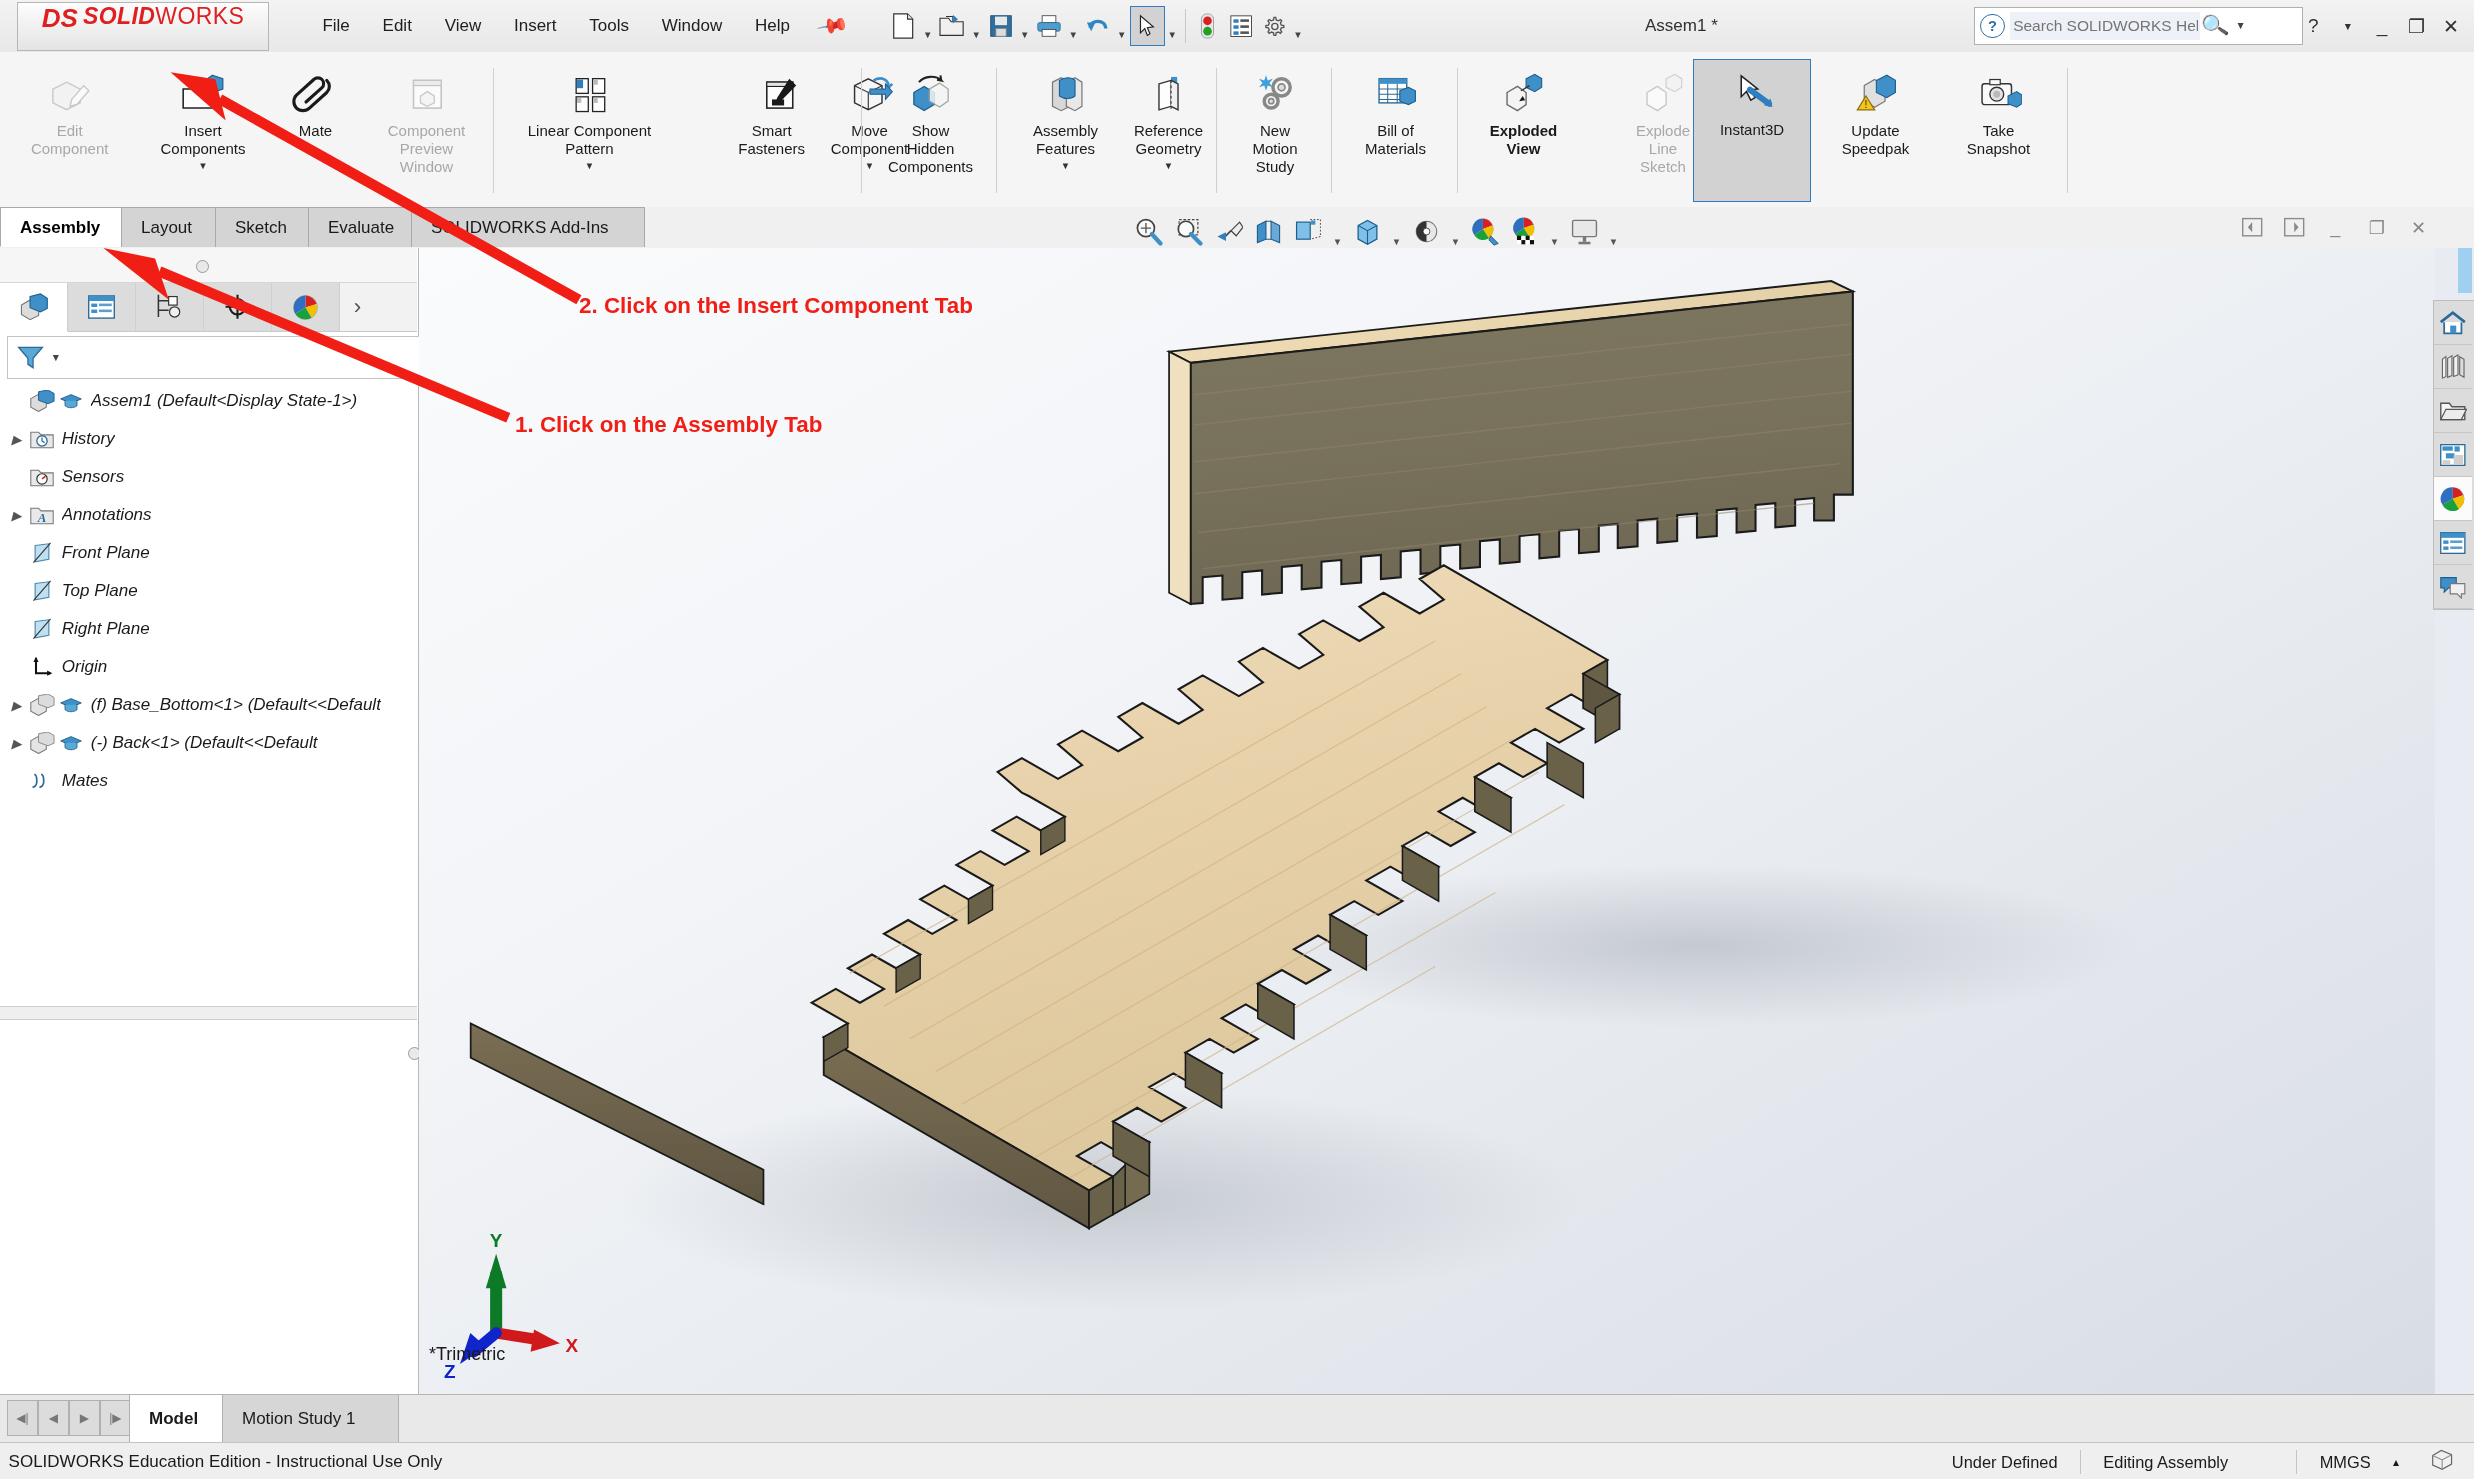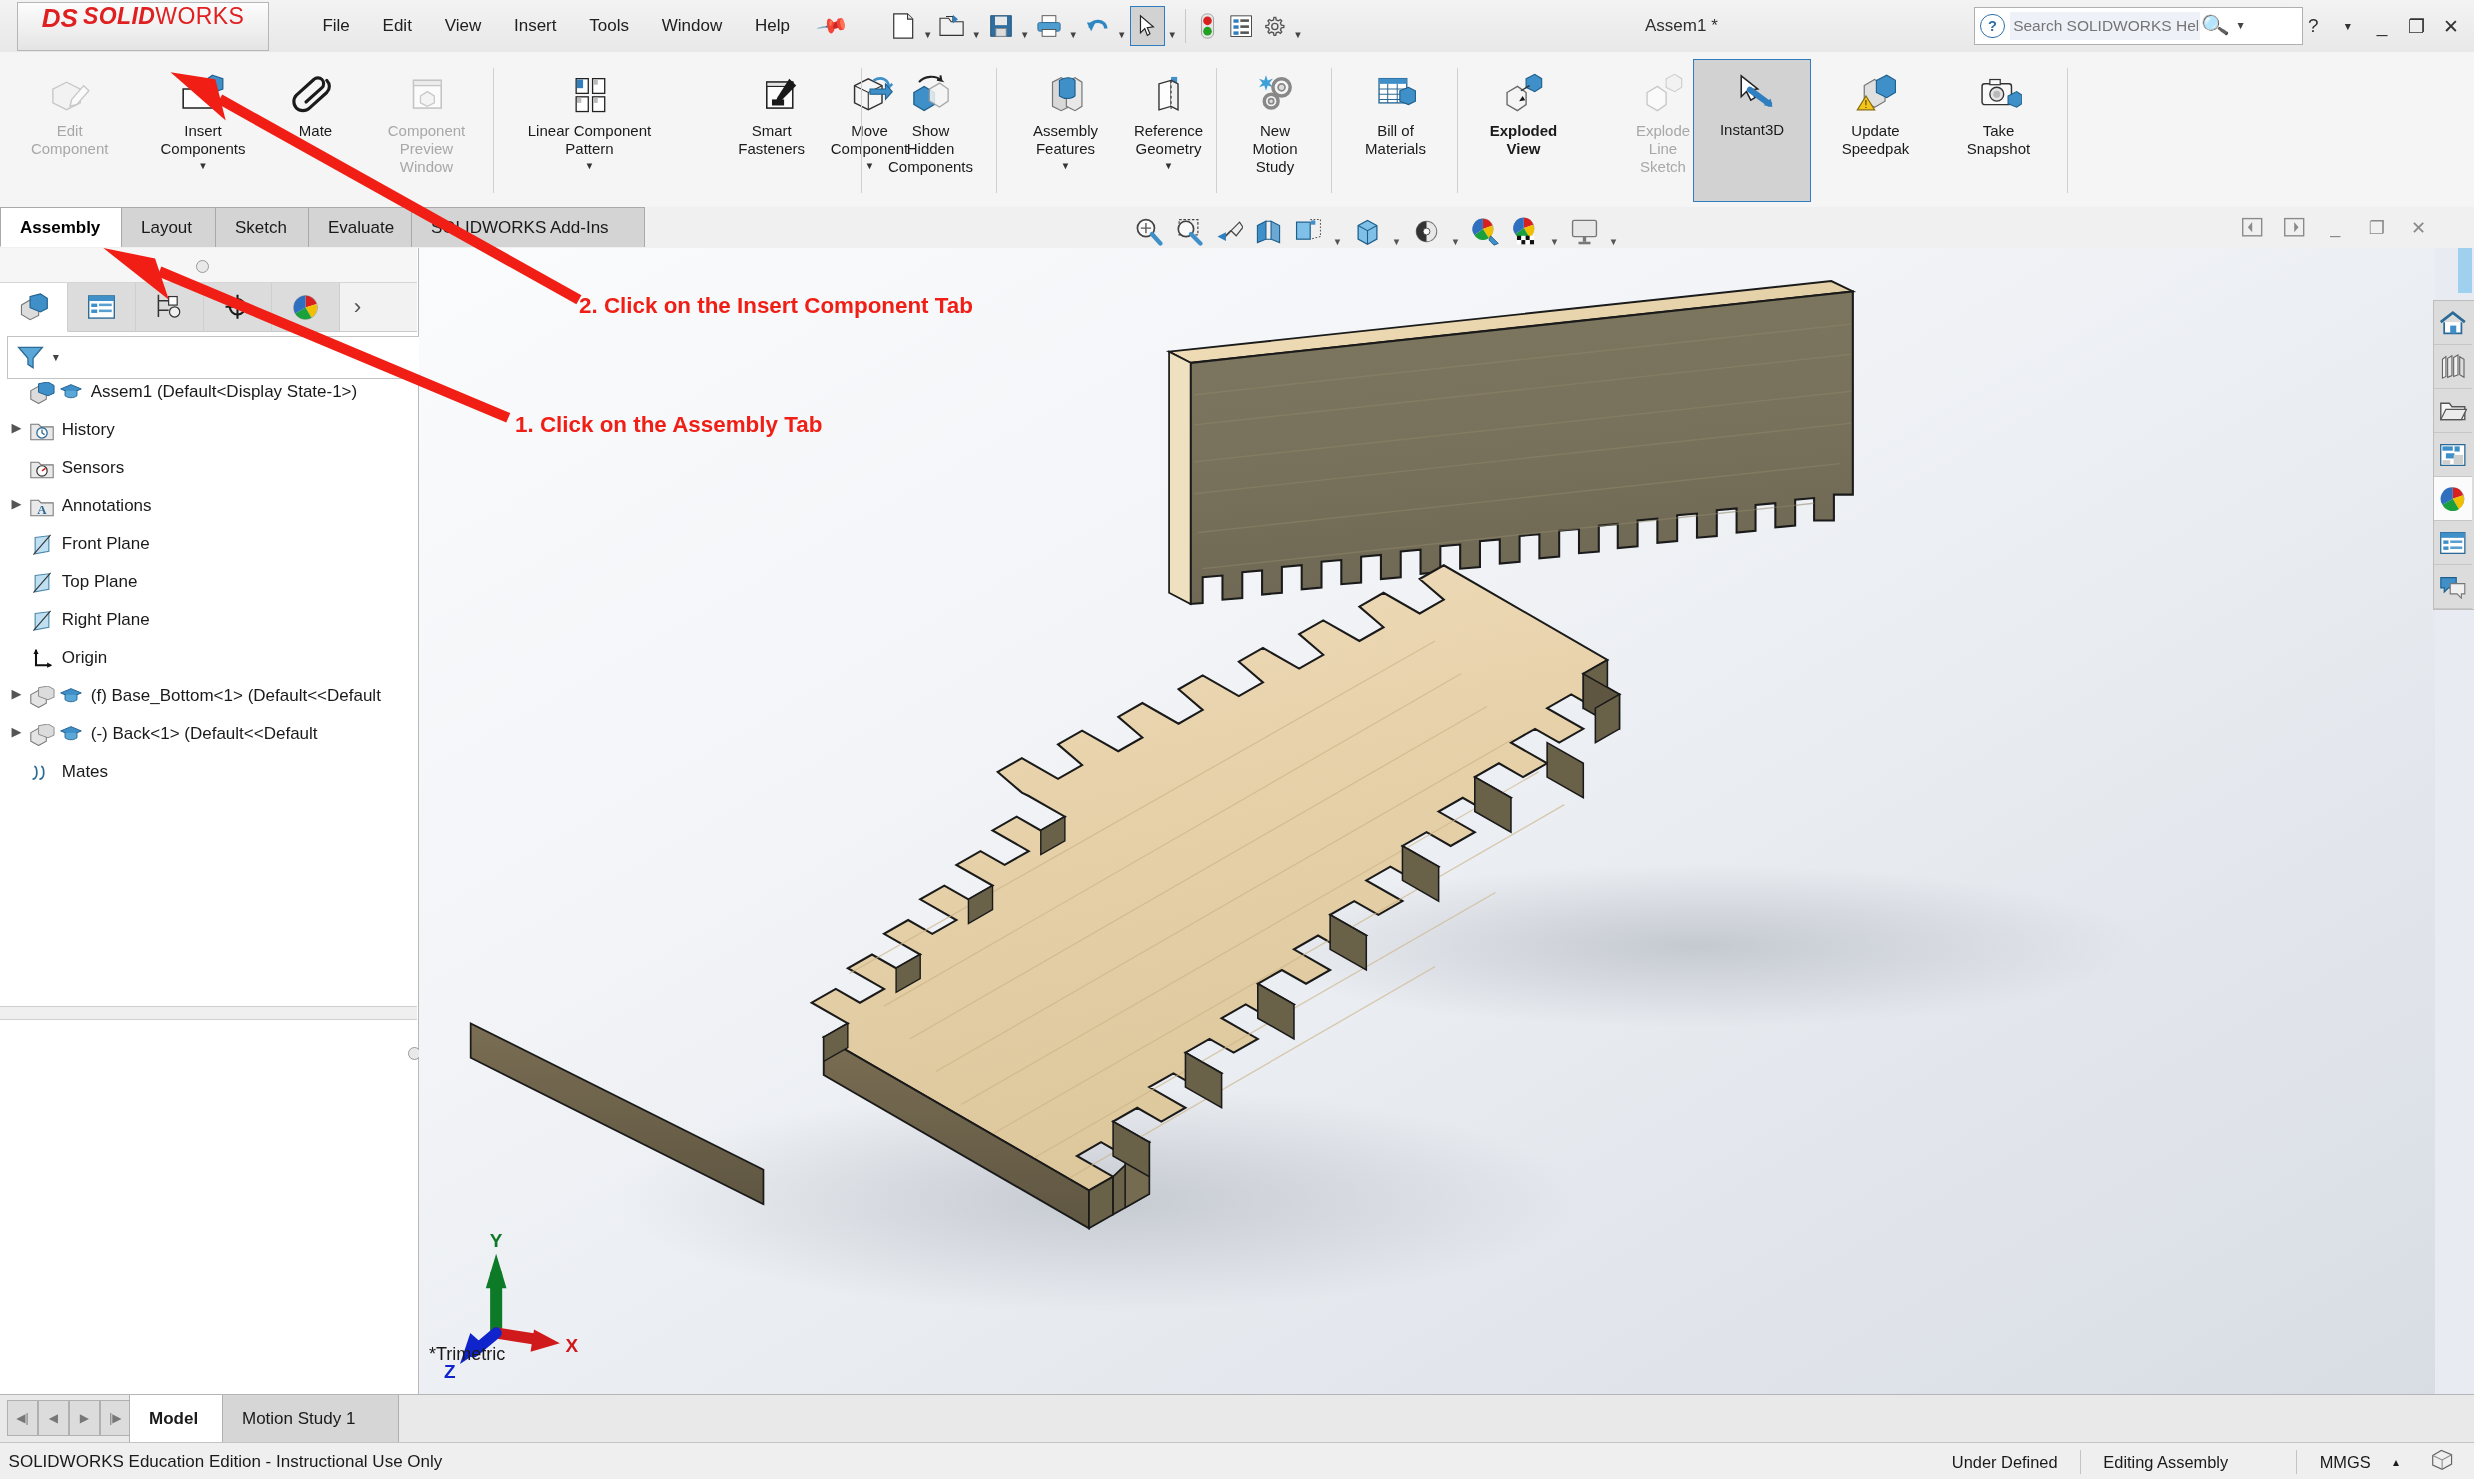--- a/index.html
+++ b/index.html
@@ -81,21 +81,21 @@
   .split-dot{position:absolute;left:196px;top:12px;width:11.2px;height:11.2px;border:0.9px solid #9a9a9a;border-radius:50%;background:#e9e9e9;}
 
   .tree-tabs{position:absolute;left:0;top:35px;width:417px;height:48px;background:#eeeeee;border-bottom:0.9px solid #c9c9c9;display:flex;}
   .tt{width:67px;height:48px;display:flex;align-items:center;justify-content:center;border-right:0.9px solid #cfcfcf;background:#dcdcdc;cursor:default;}
   .tt.active{background:#ffffff;border-bottom:0.9px solid #fff;}
   .tt-arrow{flex:1;display:flex;align-items:center;justify-content:flex-start;padding-left:13.8px;font-size:22.4px;color:#555;background:#f2f2f2;}
 
   .filterbar{position:absolute;left:6.9px;top:88px;width:403px;height:41px;border:0.9px solid #c3c3c3;background:#fff;display:flex;align-items:center;padding-left:8.6px;}
 
   .tree{position:absolute;left:0;top:134px;width:417px;}
-  .trow{display:flex;align-items:flex-start;height:38px;font-size:17px;color:#1a1a1a;padding-left:5.2px;cursor:default;white-space:nowrap;}
+  .trow{display:flex;align-items:center;height:38px;font-size:17px;color:#1a1a1a;padding-left:5.2px;cursor:default;white-space:nowrap;font-style:italic;}
   .tarrow{width:22.4px;font-size:13px;color:#555;text-align:center;}
   .tarrow.empty{color:transparent;}
   .ticon{width:29px;display:flex;align-items:center;justify-content:center;}
   .tlabel{margin-left:5.2px;overflow:hidden;}
 
   .l-split{position:absolute;left:0;top:758px;width:417px;height:12px;background:#efefef;border-top:0.9px solid #cfcfcf;border-bottom:0.9px solid #cfcfcf;}
   .l-split-dot{position:absolute;left:408px;top:799px;width:11.2px;height:11.2px;border:0.9px solid #9a9a9a;border-radius:50%;background:#e9e9e9;}
 
   
   .graphics{

